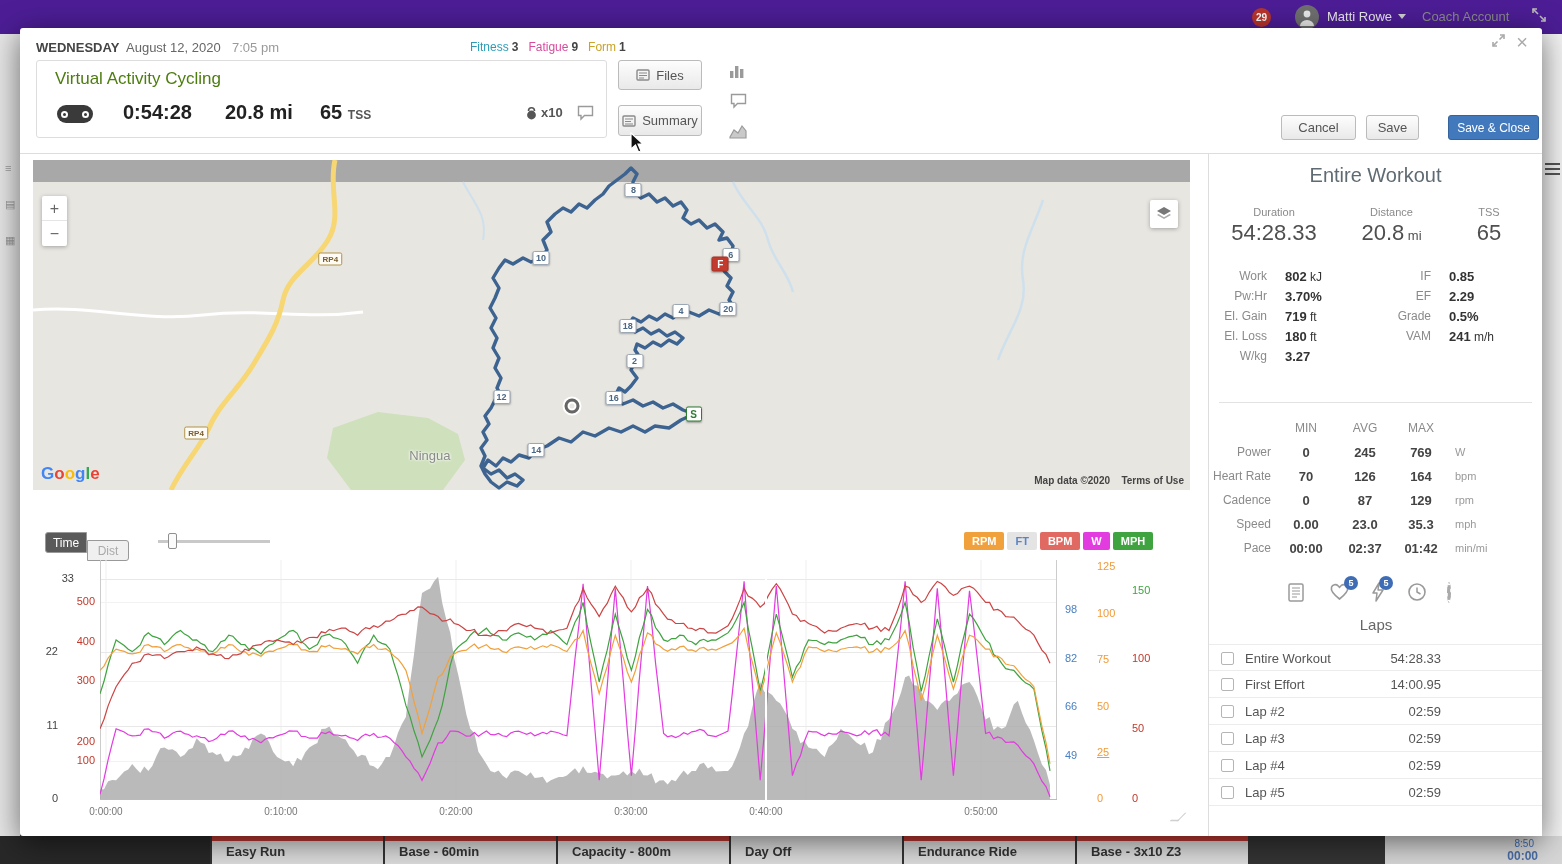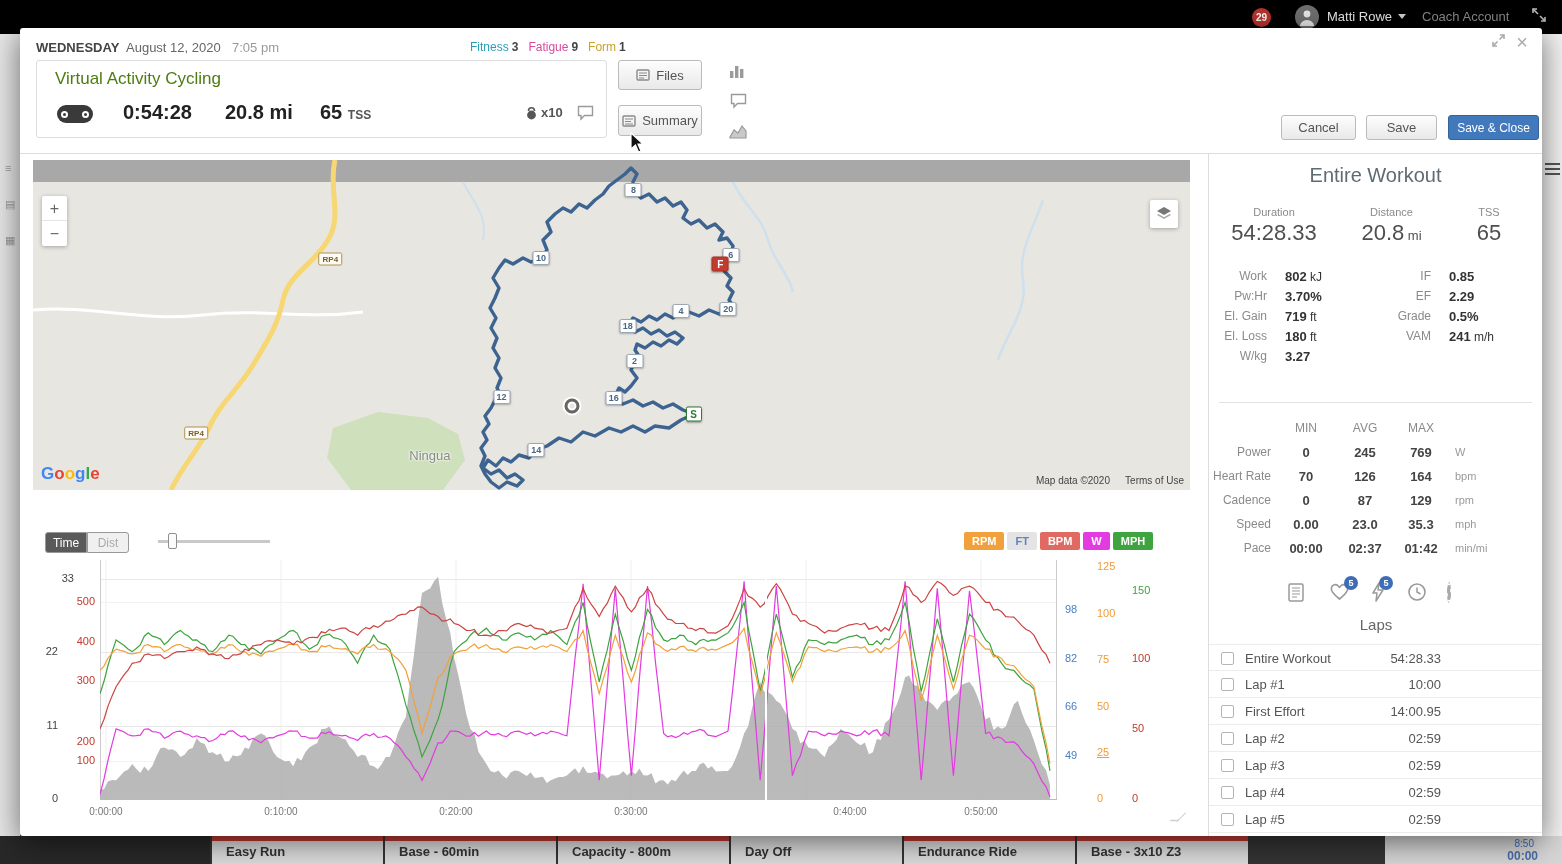--- a/index.html
+++ b/index.html
@@ -1,19 +1,19 @@
 <!DOCTYPE html>
 <html><head>
 <meta charset="utf-8">
 <style>
   * { box-sizing: border-box; margin: 0; padding: 0; }
   html,body { width:1562px; height:864px; overflow:hidden; font-family:"Liberation Sans",sans-serif; background:#3b3b3b; position:relative; }
 
   
-  .topbar { position:absolute; top:0; left:0; width:1562px; height:34px; background:#000000; z-index:1; }
+  .topbar { position:absolute; top:0; left:0; width:1562px; height:34px; background:#4c1d95; z-index:1; }
   .notif-badge { position:absolute; left:1252px; top:8px; width:19px; height:19px; border-radius:50%; background:#b8342c; color:#fff; font-size:10px; line-height:19px; text-align:center; font-weight:bold; }
   .avatar { position:absolute; left:1295px; top:5px; width:24px; height:24px; border-radius:50%; background:#6f6f6f; overflow:hidden; }
   .avatar svg { display:block; margin:3px auto 0; }
   .user-name { position:absolute; left:1327px; top:9px; color:#e8e8e8; font-size:13px; }
   .user-caret { position:absolute; left:1398px; top:14px; width:0; height:0; border-left:4px solid transparent; border-right:4px solid transparent; border-top:5px solid #cfcfcf; }
   .coach-acct { position:absolute; left:1422px; top:9px; color:#8a8a8a; font-size:13px; }
   .topbar-expand { position:absolute; left:1532px; top:8px; color:#bbb; }
 
   
   .left-sliver { position:absolute; left:0; top:34px; width:20px; height:802px; background:#e6e6e6; }
@@ -60,44 +60,44 @@
   .btn-gray { background:linear-gradient(#fdfdfd,#e9e9e9); border:1px solid #bbb; border-radius:3px; color:#555; font-size:13px; font-family:inherit; cursor:pointer; display:flex; align-items:center; justify-content:center; gap:6px; }
   .files-btn { position:absolute; left:598px; top:32px; width:84px; height:30px; }
   .summary-btn { position:absolute; left:598px; top:77px; width:84px; height:31px; }
 
   .icon-col { position:absolute; left:705px; top:28px; width:26px; }
   .icon-col .ic { height:30px; display:flex; align-items:center; justify-content:center; cursor:pointer; }
 
   .win-icons { position:absolute; right:14px; top:4px; display:flex; gap:10px; align-items:center; }
   .win-icons .close-x { font-size:20px; color:#aaa; cursor:pointer; line-height:20px; }
   .cancel-btn { position:absolute; left:1261px; top:87px; width:75px; height:25px; }
-  .save-btn { position:absolute; left:1346px; top:87px; width:71px; height:25px; }
+  .save-btn { position:absolute; left:1346px; top:87px; width:53px; height:25px; }
   .saveclose-btn { position:absolute; left:1428px; top:87px; width:91px; height:25px; background:#4279bd; border:1px solid #35639c; border-radius:3px; color:#fff; font-size:12px; font-family:inherit; cursor:pointer; }
 
   
   .map-area { position:absolute; left:13px; top:132px; width:1157px; height:330px; background:#e8e6e1; overflow:hidden; }
   .map-svg { position:absolute; left:0; top:0; }
   .mile-marker { position:absolute; transform:translate(-50%,-50%); background:#fff; border:1px solid #9aa7b5; border-radius:2px; min-width:17px; height:14px; padding:0 2px; font-size:9px; font-weight:bold; color:#4a6785; text-align:center; line-height:12px; box-shadow:0 1px 2px rgba(0,0,0,.25); }
   .start-marker { position:absolute; transform:translate(-50%,-50%); background:#fff; border:1px solid #2e7d32; border-radius:2px; width:16px; height:15px; font-size:10px; font-weight:bold; color:#2e7d32; text-align:center; line-height:13px; box-shadow:0 1px 2px rgba(0,0,0,.3); }
   .finish-marker { position:absolute; transform:translate(-50%,-50%); background:#c23b2e; border:1px solid #a63226; border-radius:2px; width:17px; height:15px; font-size:10px; font-weight:bold; color:#fff; text-align:center; line-height:13px; box-shadow:0 1px 2px rgba(0,0,0,.3); }
   .pos-ring { position:absolute; transform:translate(-50%,-50%); width:15px; height:15px; border-radius:50%; border:3px solid #666; box-shadow:0 0 0 2px #fff, inset 0 0 0 2px #fff; }
   .road-badge { position:absolute; transform:translate(-50%,-50%); background:#fdfbf3; border:1px solid #b09248; border-radius:2px; font-size:8px; font-weight:bold; color:#7a5c2e; padding:1px 3px; }
   .place-label { position:absolute; transform:translate(-50%,-50%); font-size:13px; color:#8a8a8a; text-shadow:0 0 3px #fff,0 0 3px #fff; }
   .zoom-ctrl { position:absolute; left:9px; top:36px; width:25px; height:50px; background:#fff; border-radius:2px; box-shadow:0 1px 4px rgba(0,0,0,.3); }
   .zoom-ctrl div { height:25px; text-align:center; line-height:25px; font-size:16px; color:#666; cursor:pointer; }
   .zoom-ctrl .zin { border-bottom:1px solid #e5e5e5; }
   .layers-btn { position:absolute; left:1117px; top:40px; width:28px; height:28px; background:#fff; border-radius:2px; box-shadow:0 1px 4px rgba(0,0,0,.3); display:flex; align-items:center; justify-content:center; cursor:pointer; }
   #google-logo { position:absolute; left:8px; bottom:6px; font-size:17px; font-weight:bold; letter-spacing:0; }
-  .map-attrib { position:absolute; bottom:4px; font-size:10px; color:#444; }
+  .map-attrib { position:absolute; bottom:4px; font-size:10px; color:#444;font-weight:bold; }
 
   
   .seg-toggle { position:absolute; left:25px; top:504px; display:flex; }
   .seg-toggle .seg { width:42px; height:21px; font-size:12px; font-family:inherit; border:1px solid #999; cursor:pointer; }
   .seg-time { background:#5a5a5a; color:#fff; border-radius:3px 0 0 3px; }
-  .seg-dist { background:#f0f0f0; color:#aaa; border-left:none; border-radius:0 3px 3px 0; }
+  .seg-dist { background:#f0f0f0; color:#aaa; border-left:none; border-radius:0 3px 3px 0;margin-top:8px; }
   .slider-track { position:absolute; left:138px; top:512px; width:112px; height:3px; background:#c9c9c9; }
   .slider-handle { position:absolute; left:148px; top:505px; width:9px; height:16px; background:#fbfbfb; border:1px solid #8f8f8f; border-radius:2px; cursor:ew-resize; }
   #legend-chips { position:absolute; left:944px; top:504px; display:flex; gap:3px; }
   .chip { height:18px; padding:0 8px; font-size:11px; font-weight:bold; line-height:18px; border-radius:2px; cursor:pointer; }
   #plot-svg { position:absolute; left:80px; top:532px; }
   .axis-tick { position:absolute; font-size:11px; }
   .xlabel { position:absolute; top:778px; width:60px; text-align:center; font-size:10px; color:#777; }
   .resize-corner { position:absolute; left:1152px; top:783px; width:12px; height:12px; border-right:2px solid #bbb; border-bottom:2px solid #bbb; transform:skew(-45deg) scale(.7); opacity:.7; }
 
   
@@ -392,21 +392,21 @@
       <span class="axis-tick" style="left: 1077px; width: 28px; top: 718px; text-align: left; color: rgb(239, 155, 58); text-decoration: underline;">25</span>
       <span class="axis-tick" style="left: 1077px; width: 28px; top: 764px; text-align: left; color: rgb(239, 155, 58);">0</span>
       <span class="axis-tick" style="left: 1112px; width: 28px; top: 556px; text-align: left; color: rgb(63, 163, 63);">150</span>
       <span class="axis-tick" style="left: 1112px; width: 28px; top: 624px; text-align: left; color: rgb(192, 57, 43);">100</span>
       <span class="axis-tick" style="left: 1112px; width: 28px; top: 694px; text-align: left; color: rgb(192, 57, 43);">50</span>
       <span class="axis-tick" style="left: 1112px; width: 28px; top: 764px; text-align: left; color: rgb(192, 57, 43);">0</span>
       <span class="xlabel" style="left: 56px;">0:00:00</span>
       <span class="xlabel" style="left: 231px;">0:10:00</span>
       <span class="xlabel" style="left: 406px;">0:20:00</span>
       <span class="xlabel" style="left: 581px;">0:30:00</span>
-      <span class="xlabel" style="left: 800px;">0:40:00</span>
+      <span class="xlabel" style="left: 716px;">0:40:00</span>
       <span class="xlabel" style="left: 931px;">0:50:00</span>
     </div>
   <div class="resize-corner"></div>
 
   <div class="panel">
     <div class="panel-title">Entire Workout</div>
     <div id="panel-summary">
         <div class="sum-col" style="width: 130px;">
           <div class="slab">Duration</div>
           <div class="sval">54:28.33</div>
@@ -526,25 +526,20 @@
 
     <div class="laps-title">Laps</div>
     <div id="laps-list">
         <div class="lap-row">
           <span class="lap-cb"></span>
           <span class="lap-name">Entire Workout</span>
           <span class="lap-time">54:28.33</span>
         </div>
         <div class="lap-row">
           <span class="lap-cb"></span>
-          <span class="lap-name">Lap #1</span>
-          <span class="lap-time">10:00</span>
-        </div>
-        <div class="lap-row">
-          <span class="lap-cb"></span>
           <span class="lap-name">First Effort</span>
           <span class="lap-time">14:00.95</span>
         </div>
         <div class="lap-row">
           <span class="lap-cb"></span>
           <span class="lap-name">Lap #2</span>
           <span class="lap-time">02:59</span>
         </div>
         <div class="lap-row">
           <span class="lap-cb"></span>

